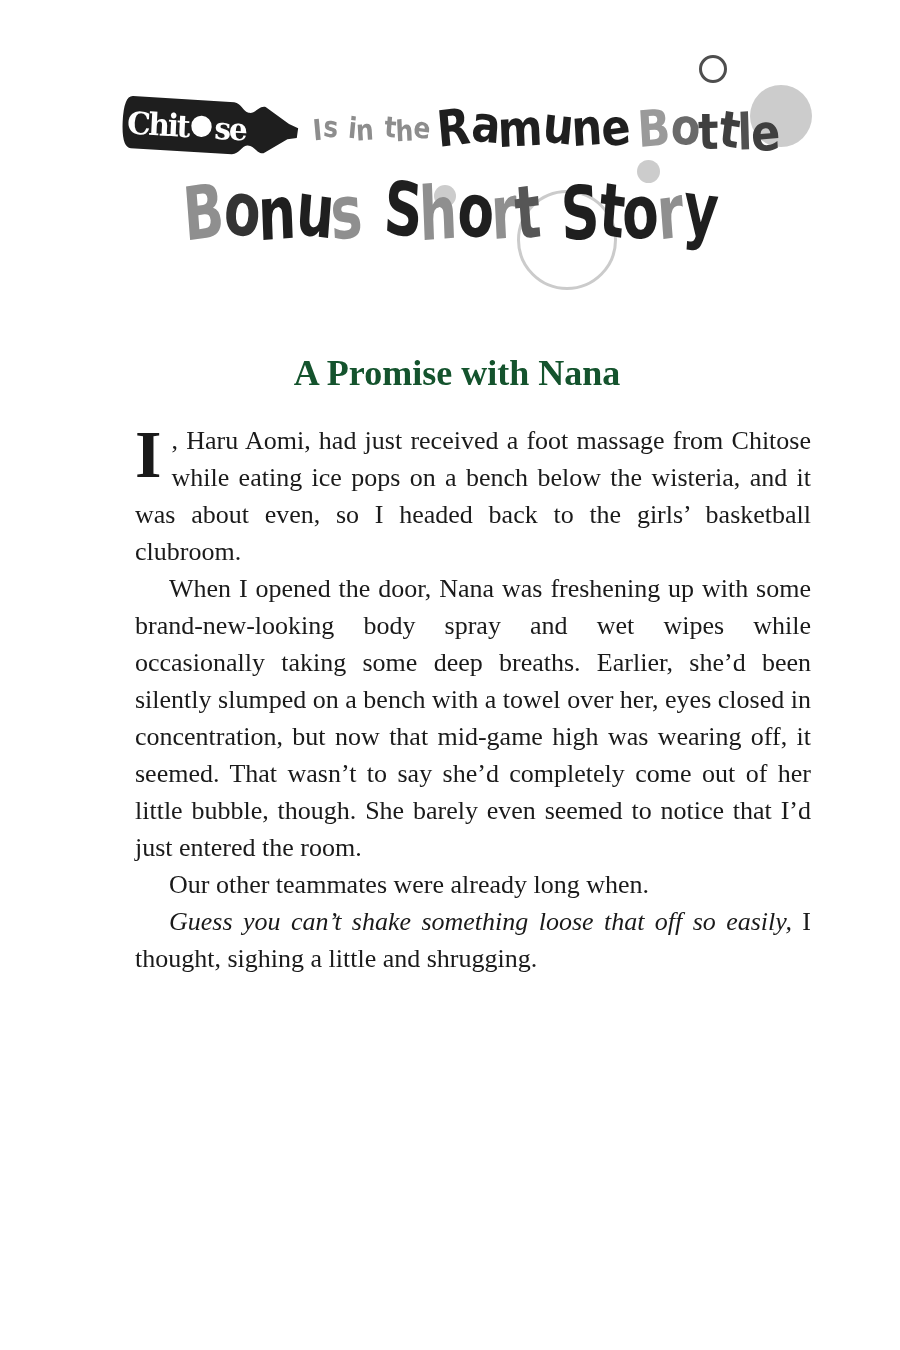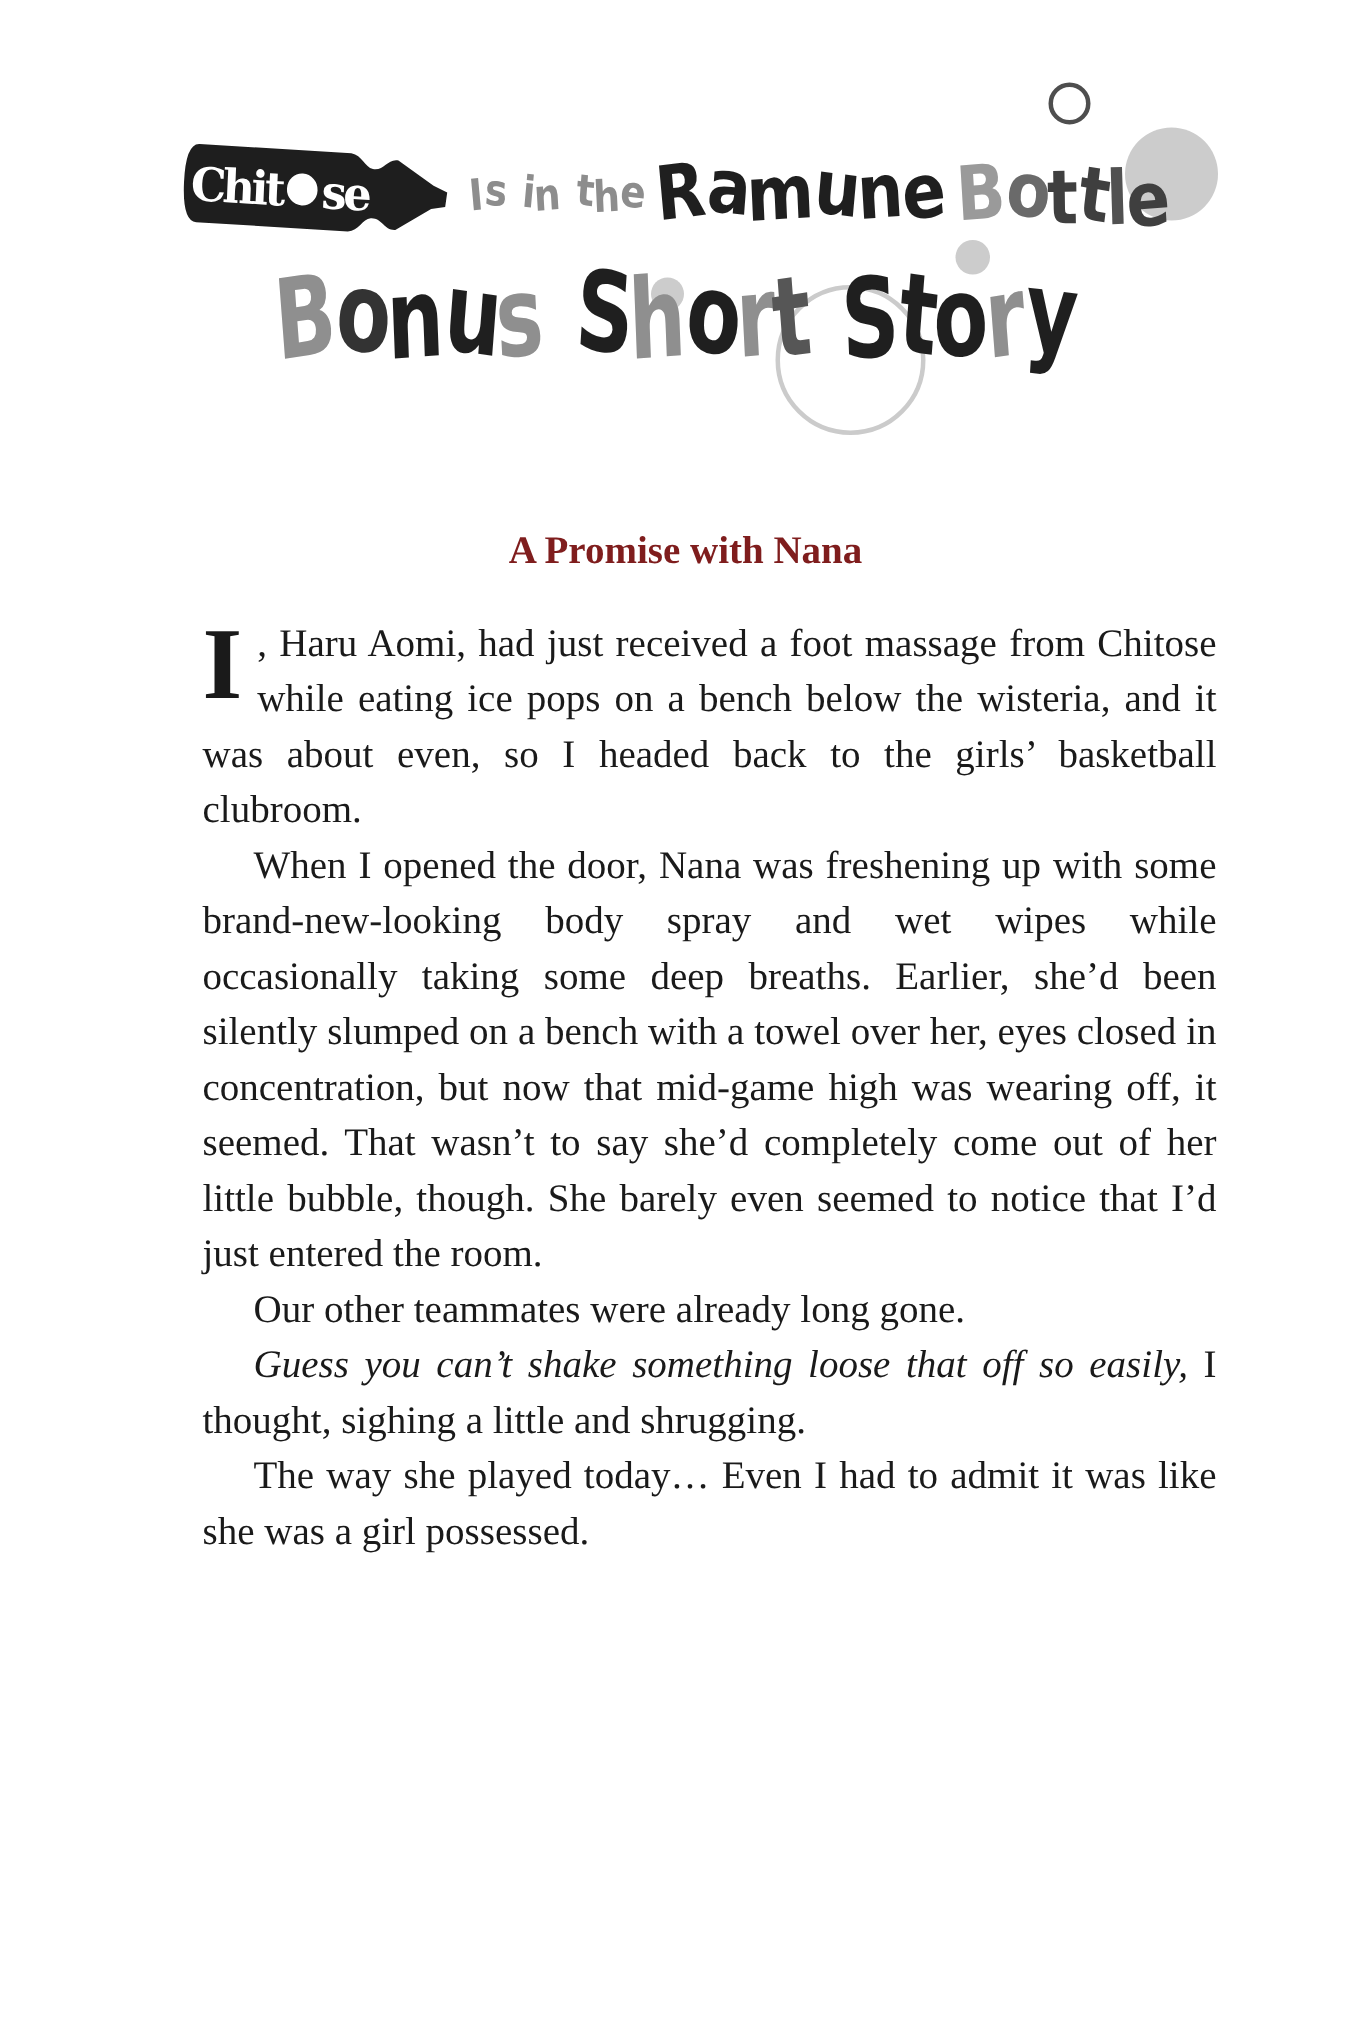--- a/index.html
+++ b/index.html
@@ -32,22 +32,22 @@
 
   .gl{display:inline-block;transform-origin:50% 70%;}
   .gl:nth-child(5n+1){transform:rotate(-6deg) translateY(1px);}
   .gl:nth-child(5n+2){transform:rotate(5deg)  translateY(-2px);}
   .gl:nth-child(5n+3){transform:rotate(-3deg) translateY(2px);}
   .gl:nth-child(5n+4){transform:rotate(6deg)  translateY(-1px);}
   .gl:nth-child(5n)  {transform:rotate(-4deg) translateY(1px);}
   .sp{width:0.40em;}
 
   
-  .chapter-title{margin:52px 0 0 14px;text-align:center;font-size:26px;font-weight:bold;
-                 font-family:"Liberation Serif",serif;color:#7f1d1d;}
+  .chapter-title{margin:52px 0 0 14px;text-align:center;font-size:36px;font-weight:bold;
+                 font-family:"Liberation Serif",serif;color:#14532d;}
 
   
   .story{width:676px;margin:28px 0 0 135px;}
   .para{margin:0;font-size:26px;line-height:37px;text-align:justify;color:#1a1a1a;}
   .para.indent{text-indent:34px;}
   .para em{font-style:italic;}
   .dropcap{float:left;font-size:68px;line-height:56px;padding:4px 10px 0 0;
            font-weight:bold;font-family:"Liberation Serif",serif;}
 </style>
 </head>
@@ -78,19 +78,18 @@
     </div>
 
     <div class="line2"><span class="gl" style="color: rgb(143, 143, 143);">B</span><span class="gl" style="color: rgb(51, 51, 51);">o</span><span class="gl" style="color: rgb(31, 31, 31);">n</span><span class="gl" style="color: rgb(31, 31, 31);">u</span><span class="gl" style="color: rgb(143, 143, 143);">s</span><span class="gl sp">&nbsp;</span><span class="gl" style="color: rgb(31, 31, 31);">S</span><span class="gl" style="color: rgb(143, 143, 143);">h</span><span class="gl" style="color: rgb(31, 31, 31);">o</span><span class="gl" style="color: rgb(143, 143, 143);">r</span><span class="gl" style="color: rgb(86, 86, 86);">t</span><span class="gl sp">&nbsp;</span><span class="gl" style="color: rgb(31, 31, 31);">S</span><span class="gl" style="color: rgb(31, 31, 31);">t</span><span class="gl" style="color: rgb(31, 31, 31);">o</span><span class="gl" style="color: rgb(143, 143, 143);">r</span><span class="gl" style="color: rgb(31, 31, 31);">y</span></div>
   </header>
 
   <main>
     <h1 class="chapter-title">A Promise with Nana</h1>
     <section class="story" id="story-body">
         <p class="para"><span class="dropcap">I</span><span>, Haru Aomi, had just received a foot massage from Chitose while eating ice pops on a bench below the wisteria, and it was about even, so I headed back to the girls’ basketball clubroom.</span></p>
         <p class="para indent"><span>When I opened the door, Nana was freshening up with some brand-new-looking body spray and wet wipes while occasionally taking some deep breaths. Earlier, she’d been silently slumped on a bench with a towel over her, eyes closed in concentration, but now that mid-game high was wearing off, it seemed. That wasn’t to say she’d completely come out of her little bubble, though. She barely even seemed to notice that I’d just entered the room.</span></p>
-        <p class="para indent"><span>Our other teammates were already long gone.</span></p>
+        <p class="para indent"><span>Our other teammates were already long when.</span></p>
         <p class="para indent"><em>Guess you can’t shake something loose that off so easily,</em><span> I thought, sighing a little and shrugging.</span></p>
-        <p class="para indent"><span>The way she played today… Even I had to admit it was like she was a girl possessed.</span></p>
       </section>
   </main>
 
 </div>
 
 </body></html>

